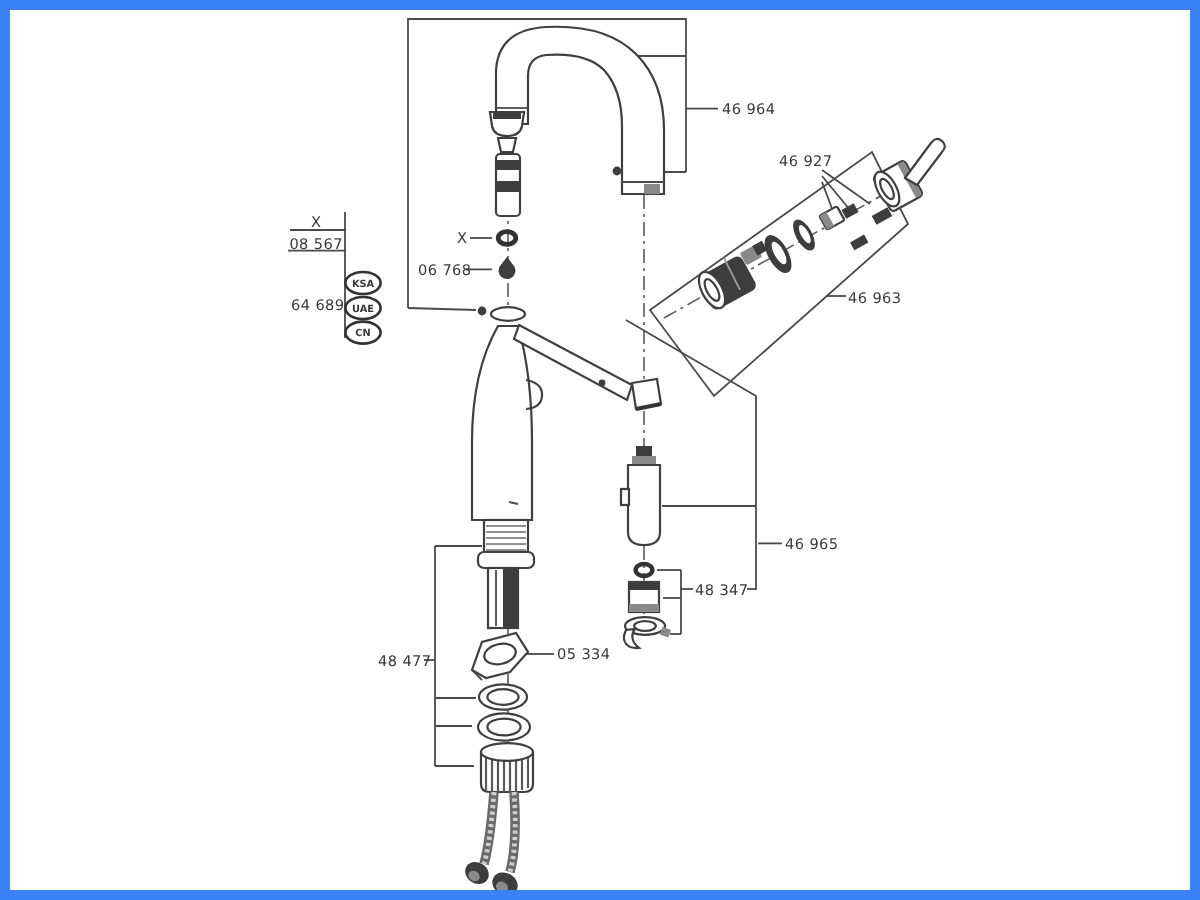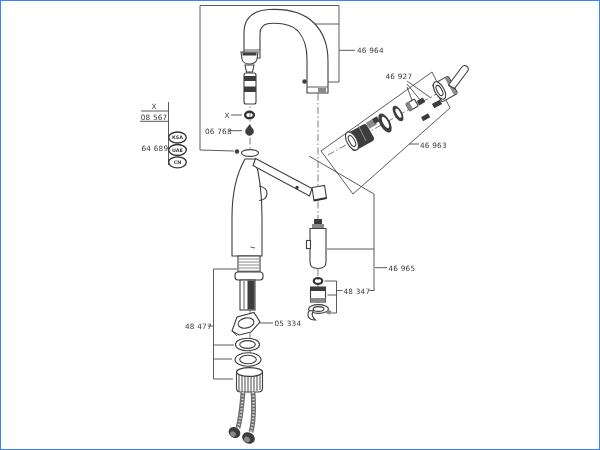--- a/index.html
+++ b/index.html
@@ -1,18 +1,18 @@
 <!DOCTYPE html>
 <html><head>
 <meta charset="utf-8">
 <style>
   html,body{margin:0;padding:0;background:#fff;}
   .canvas{
     position:relative;width:600px;height:450px;box-sizing:border-box;
-    background:#ffffff;border:1px solid #3b82f6;overflow:hidden;
+    background:#ffffff;border:5px solid #3b82f6;overflow:hidden;
     font-family:"DejaVu Sans", sans-serif;
   }
   svg{display:block;}
   svg text{
     font-family:"DejaVu Sans", sans-serif;
     font-size:7.3px;fill:#3a3a3a;letter-spacing:.2px;
   }
   svg text.badge{font-size:4.9px;font-weight:bold;letter-spacing:0;}
   .ln{stroke:#4a4a4a;stroke-width:.9;fill:none;}
   .cl{stroke:#5a5a5a;stroke-width:.8;fill:none;stroke-dasharray:7 2.5 1.5 2.5;}

